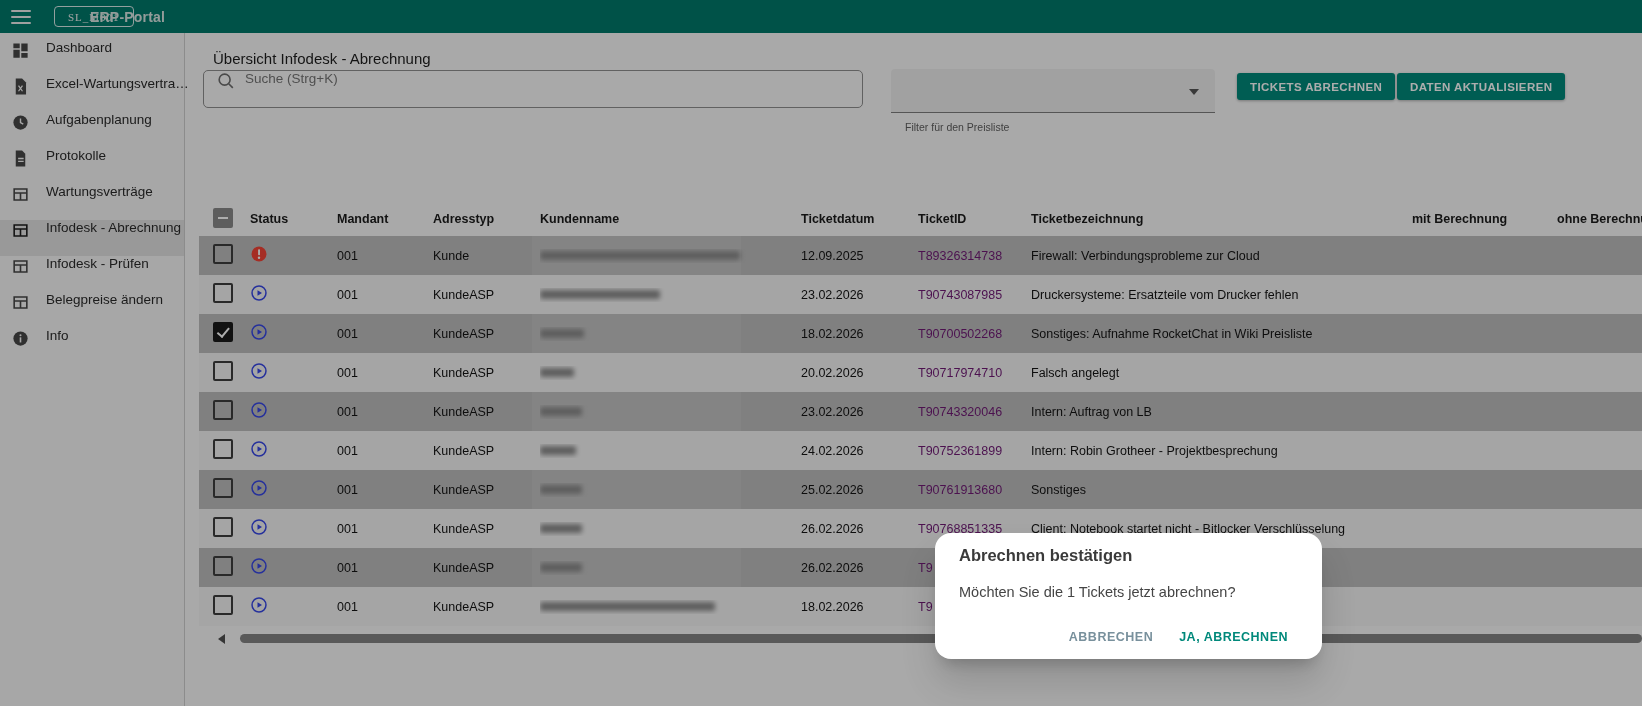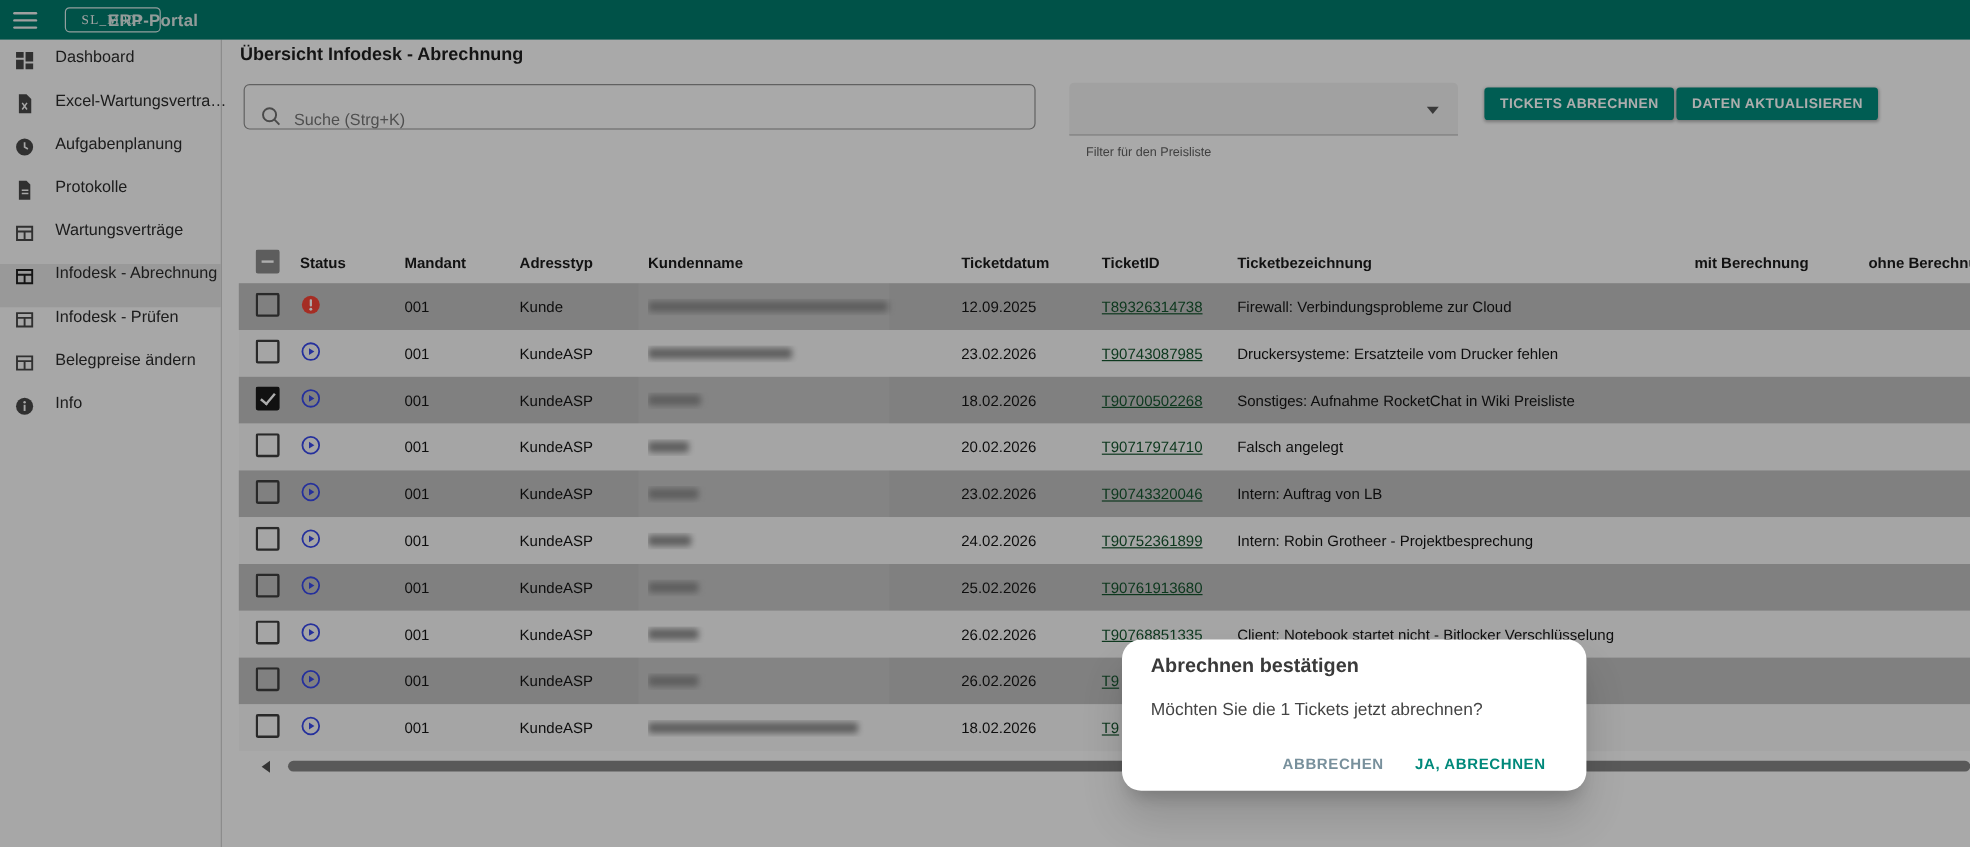--- a/index.html
+++ b/index.html
@@ -16,41 +16,41 @@
     font-family:Liberation Serif, serif;font-size:11px;letter-spacing:1px;padding:4px 13px 3px;cursor:pointer}
   .apptitle{position:absolute;left:90px;right:0;text-align:left;color:#D9E6E3;font-size:14px;font-weight:700;letter-spacing:.2px}
   
   .sidebar{position:absolute;top:33px;left:0;width:185px;bottom:0;background:#F6F6F6;border-right:1px solid #CFCFCF;padding-top:7px;box-sizing:border-box}
   .sitem{height:36px;display:flex;align-items:flex-start;padding-left:10px;gap:16px;font-size:13.5px;color:#2B2B2B;cursor:pointer;white-space:nowrap}
   .sitem.sel{background:#E2E2E2}
   .sicon{width:20px;height:20px;flex:0 0 20px;display:flex;align-items:center;justify-content:center}
   .sicon svg{width:19px;height:19px}
   
   .content{position:absolute;left:186px;top:33px;right:0;bottom:0}
-  .pagetitle{position:absolute;left:14px;top:4px;margin:0;font-size:15px;font-weight:700;color:#1E1E1E}
+  .pagetitle{position:absolute;left:14px;top:4px;margin:13px;font-size:15px;font-weight:400;color:#1E1E1E}
   .search{position:absolute;left:17px;top:37px;width:660px;height:38px;box-sizing:border-box;border:1px solid #8F8F8F;border-radius:5px;
-    display:flex;align-items:flex-end;padding-left:12px;gap:9px;cursor:text}
+    display:flex;align-items:flex-start;padding-left:12px;gap:9px;cursor:text}
   .search .ph{color:#757575;font-size:13.5px}
   .select{position:absolute;left:705px;top:36px;width:324px;height:43px;background:#EEEEEE;border-bottom:1px solid #7E7E7E;
     border-radius:4px 4px 0 0;cursor:pointer}
   .caret{position:absolute;right:16px;top:20px;width:0;height:0;border-left:5px solid transparent;border-right:5px solid transparent;border-top:6px solid #555}
   .hint{position:absolute;left:719px;top:88px;font-size:10.5px;color:#5E5E5E}
   .btn{position:absolute;top:40px;height:27px;border:none;border-radius:3px;background:#00897B;color:#FFFFFF;
     font-family:inherit;font-size:11.5px;font-weight:bold;letter-spacing:.4px;padding:0 13px;cursor:pointer;box-shadow:0 1px 3px rgba(0,0,0,.3)}
   .btn1{left:1051px}
   .btn2{left:1211px}
   
   .grid{display:grid;grid-template-columns:37px 87px 96px 107px 261px 117px 113px 381px 145px auto;align-items:center;padding-left:14px;box-sizing:border-box}
   .thead{position:absolute;left:13px;right:0;top:171px;height:30px;font-size:12.5px;color:#1B1B1B;font-weight:600}
   .tbody{position:absolute;left:13px;right:0;top:203px}
   .trow{height:39px;font-size:12.5px;color:#141414;cursor:pointer}
   .trow:nth-child(odd){background:#BDBDBD}
   .trow:nth-child(even){background:#F3F3F3}
   .cell{overflow:hidden;white-space:nowrap}
-  .link{color:#14532d;text-decoration:underline;cursor:pointer}
+  .link{color:#701a75;cursor:pointer}
   .redacted{display:inline-block;height:9px;background:#7E7E7E;border-radius:2px;filter:blur(2.5px)}
   .redact-band{position:absolute;left:346px;top:203px;width:209px;height:390px;background:rgba(255,255,255,.10);pointer-events:none}
   
   .cbx{width:16px;height:16px;border:2px solid #3D3D3D;border-radius:2px;background:transparent;display:inline-block;position:relative;cursor:pointer}
   .cbx.checked{background:#1A1A1A;border-color:#1A1A1A}
   .cbx.checked::after{content:"";position:absolute;left:5px;top:1px;width:4.5px;height:9.5px;border:solid #FFF;border-width:0 2px 2px 0;transform:rotate(40deg)}
   .cbx.ind{background:#8A8A8A;border-color:#8A8A8A}
   .cbx.ind::after{content:"";position:absolute;left:3px;top:7px;width:10px;height:2.5px;background:#FFF}
   .sticon{width:18px;height:18px;display:inline-block;cursor:pointer}
   
@@ -319,20 +319,21 @@
       <span class="sticon"><svg viewBox="0 0 24 24" fill="none">
               <circle cx="12" cy="12" r="9.3" stroke="#3747E6" stroke-width="2"></circle>
               <path d="M10 8.2l6 3.8-6 3.8z" fill="#3747E6"></path>
             </svg></span>
     </span>
     <span class="cell">001</span>
     <span class="cell">KundeASP</span>
     <span class="cell"><span class="redacted" style="width: 42px;"></span></span>
     <span class="cell">25.02.2026</span>
     <span class="cell"><a class="link">T90761913680</a></span>
+    <span class="cell">Sonstiges</span>
     <span class="cell"></span>
     <span class="cell"></span>
   </div>
 
   <div class="trow grid">
     <span class="cell"><span class="cbx"></span></span>
     <span class="cell">
       
       <span class="sticon"><svg viewBox="0 0 24 24" fill="none">
               <circle cx="12" cy="12" r="9.3" stroke="#3747E6" stroke-width="2"></circle>

